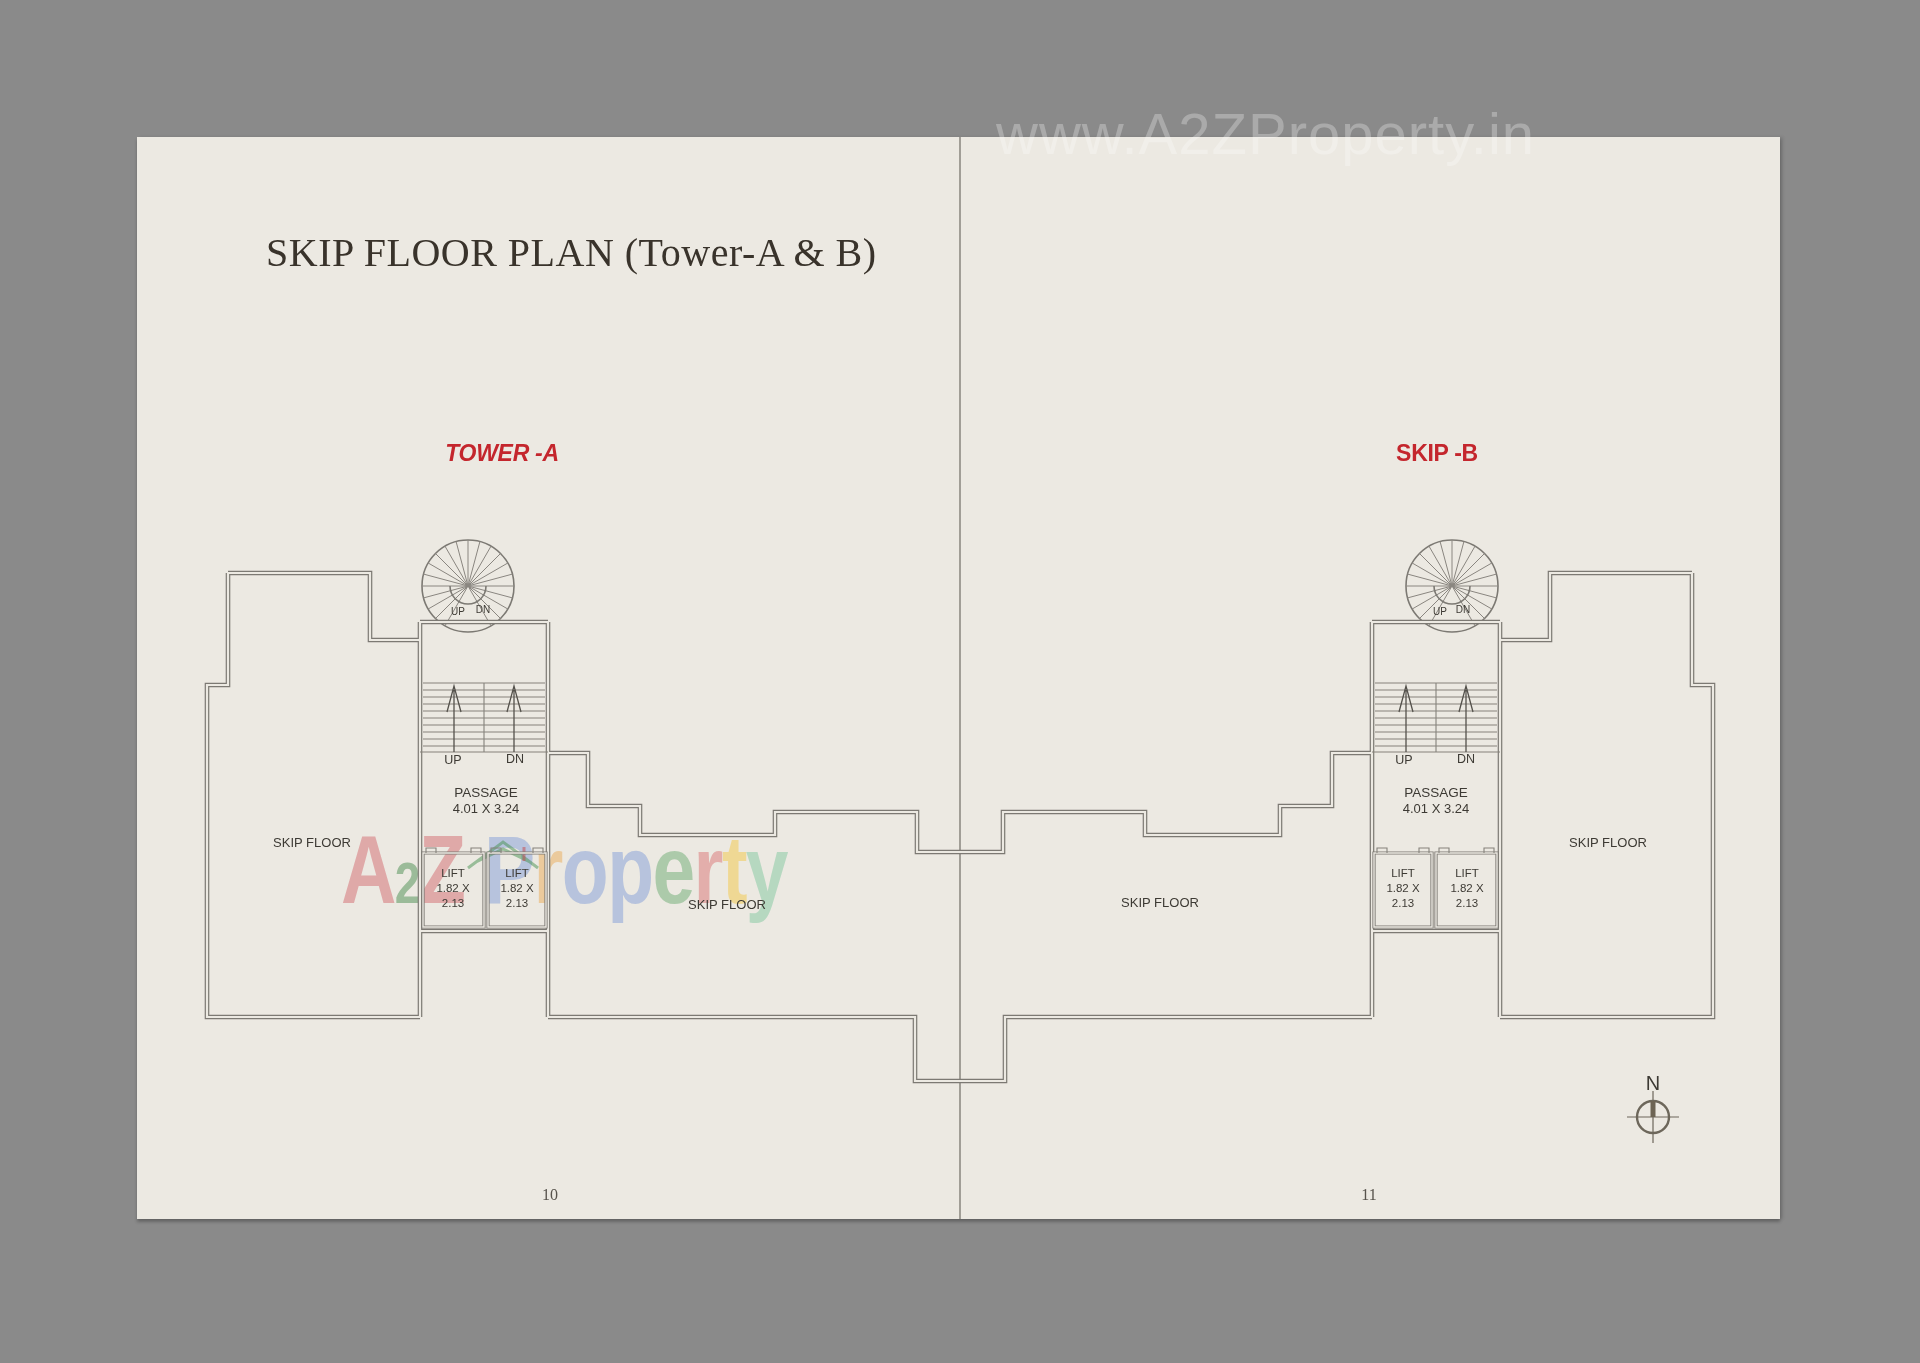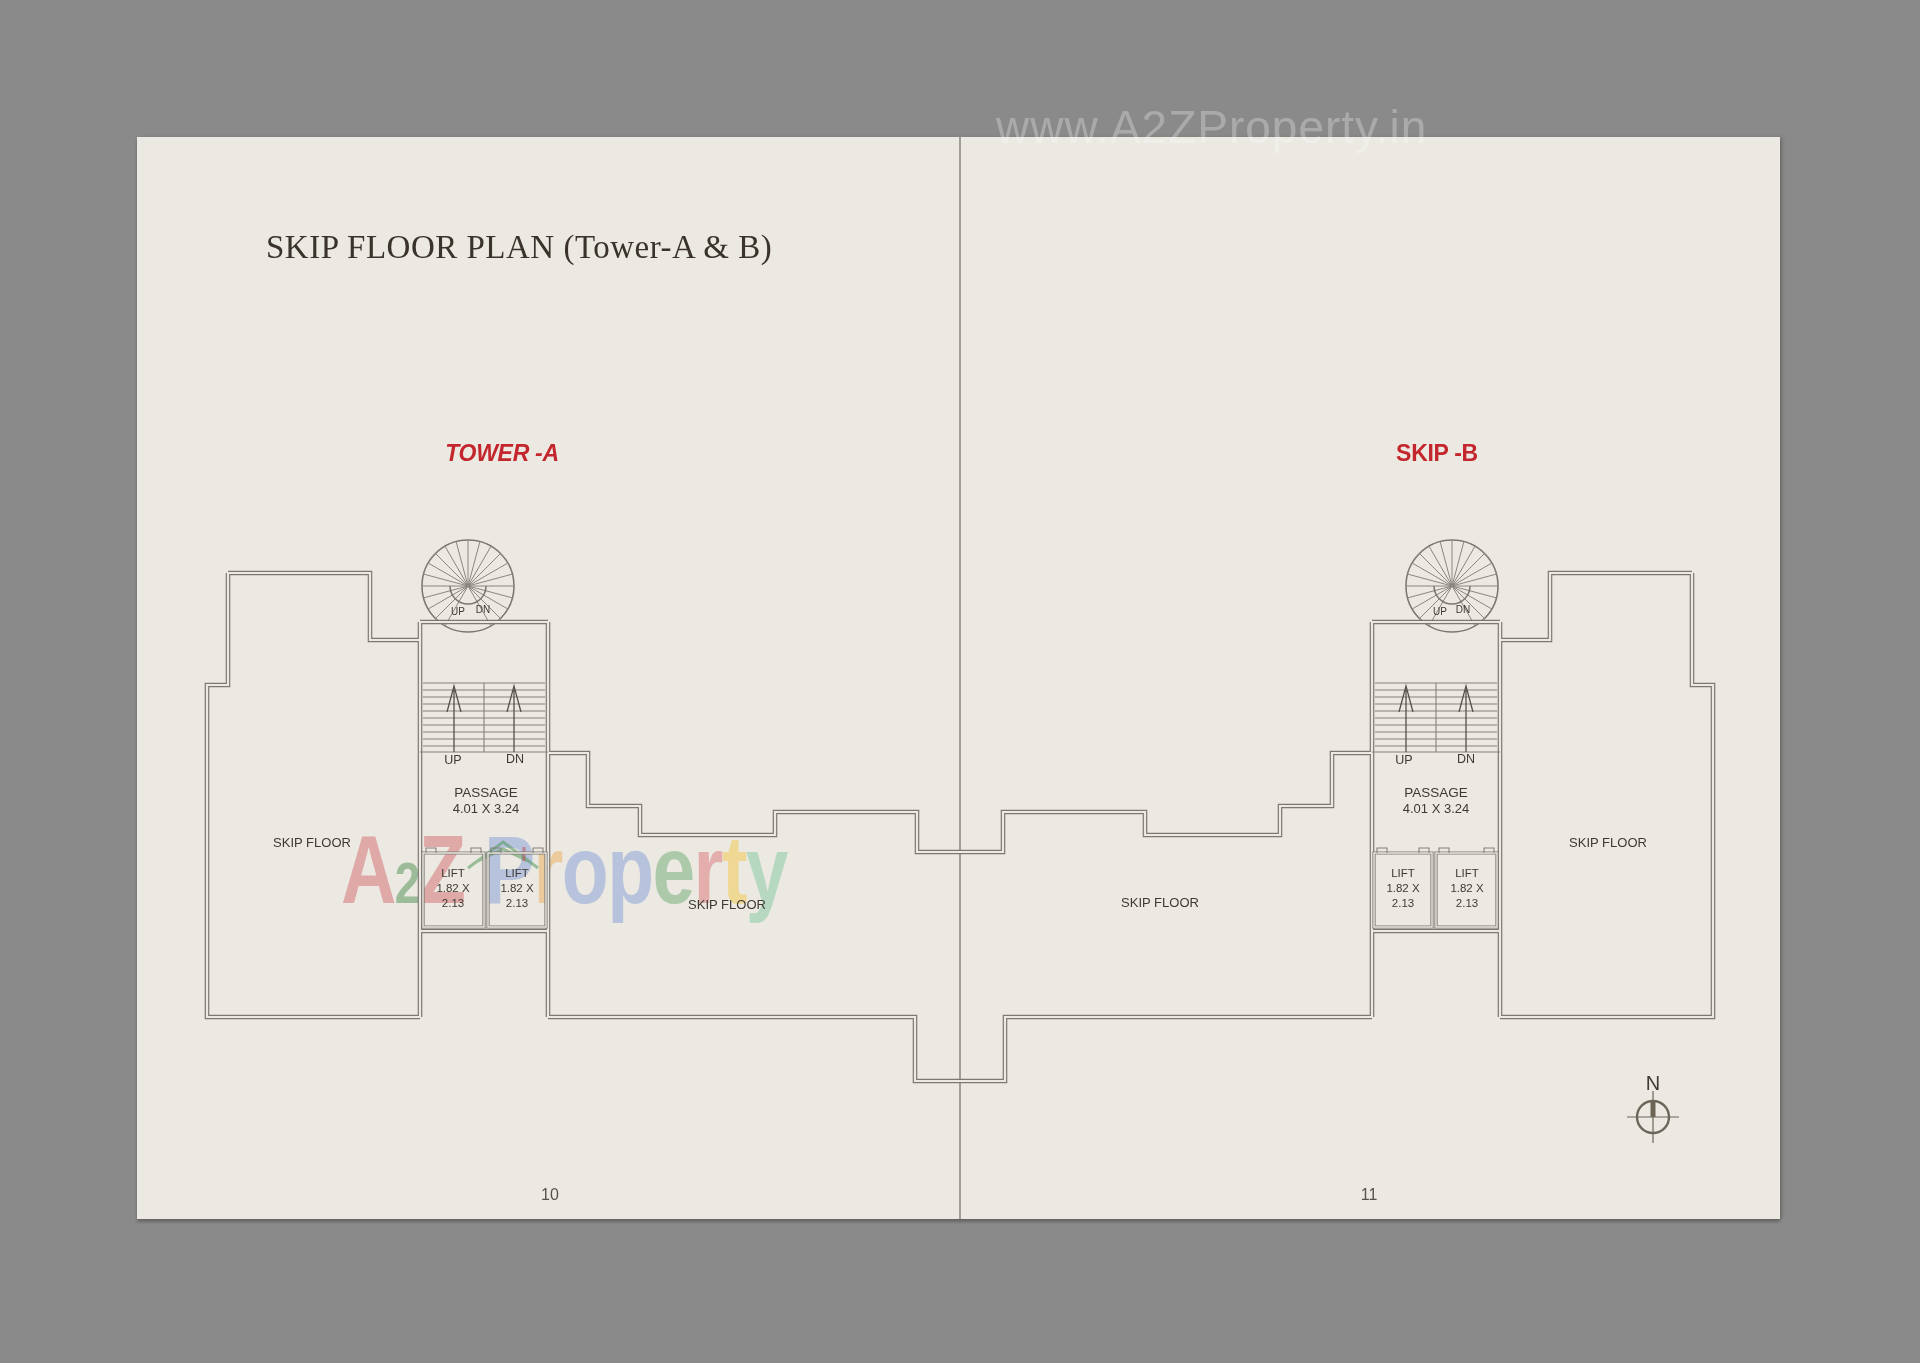--- a/index.html
+++ b/index.html
@@ -9,41 +9,41 @@
     font-family:"Liberation Sans",sans-serif;
   }
   .page{
     position:absolute;left:137px;top:137px;width:1643px;height:1082px;
     background:#ece9e2;
     box-shadow:0 3px 3px rgba(0,0,0,0.25),3px 0 3px rgba(0,0,0,0.12);
   }
   .title{
     position:absolute;left:266px;top:229px;
     font-family:"Liberation Serif",serif;
-    font-size:33px;color:#39332b;letter-spacing:0.5px;white-space:nowrap;
+    font-size:40px;color:#39332b;letter-spacing:0.5px;white-space:nowrap;
   }
   .tower-label{
     position:absolute;top:440px;transform:translateX(-50%);
     font-size:23px;font-weight:bold;letter-spacing:-0.3px;color:#c4262d;white-space:nowrap;
   }
   .tower-label.a{left:502px;font-style:italic;}
   .tower-label.b{left:1437px;}
   .wm-top{
     position:absolute;left:996px;top:100px;
-    font-size:46px;letter-spacing:1px;color:rgba(255,255,255,0.28);white-space:nowrap;
+    font-size:58px;letter-spacing:1px;color:rgba(255,255,255,0.28);white-space:nowrap;
   }
   .wm-brand{
     position:absolute;left:341px;top:822px;
     font-size:96px;font-weight:bold;letter-spacing:-2px;white-space:nowrap;
     transform:scaleX(0.8);transform-origin:left top;line-height:1.0;
   }
   .wm-brand span{display:inline-block;}
   .page-num{
     position:absolute;top:1186px;transform:translateX(-50%);
-    font-family:Liberation Sans, sans-serif;font-size:16px;color:#57534c;
+    font-family:Liberation Serif, serif;font-size:16px;color:#57534c;
   }
   .page-num.left{left:550px;}
   .page-num.right{left:1369px;}
   svg.overlay{position:absolute;left:0;top:0;}
   svg text{font-family:"Liberation Sans",sans-serif;fill:#3d3a34;}
   .wall-outer{fill:none;stroke:#7c7973;stroke-width:4.6;}
   .wall-inner{fill:none;stroke:#ece9e2;stroke-width:2.2;}
   .mid-outer{fill:none;stroke:#7c7973;stroke-width:3.2;}
   .mid-inner{fill:none;stroke:#ece9e2;stroke-width:1.4;}
   .thin{fill:none;stroke:#85827b;stroke-width:1.1;}

